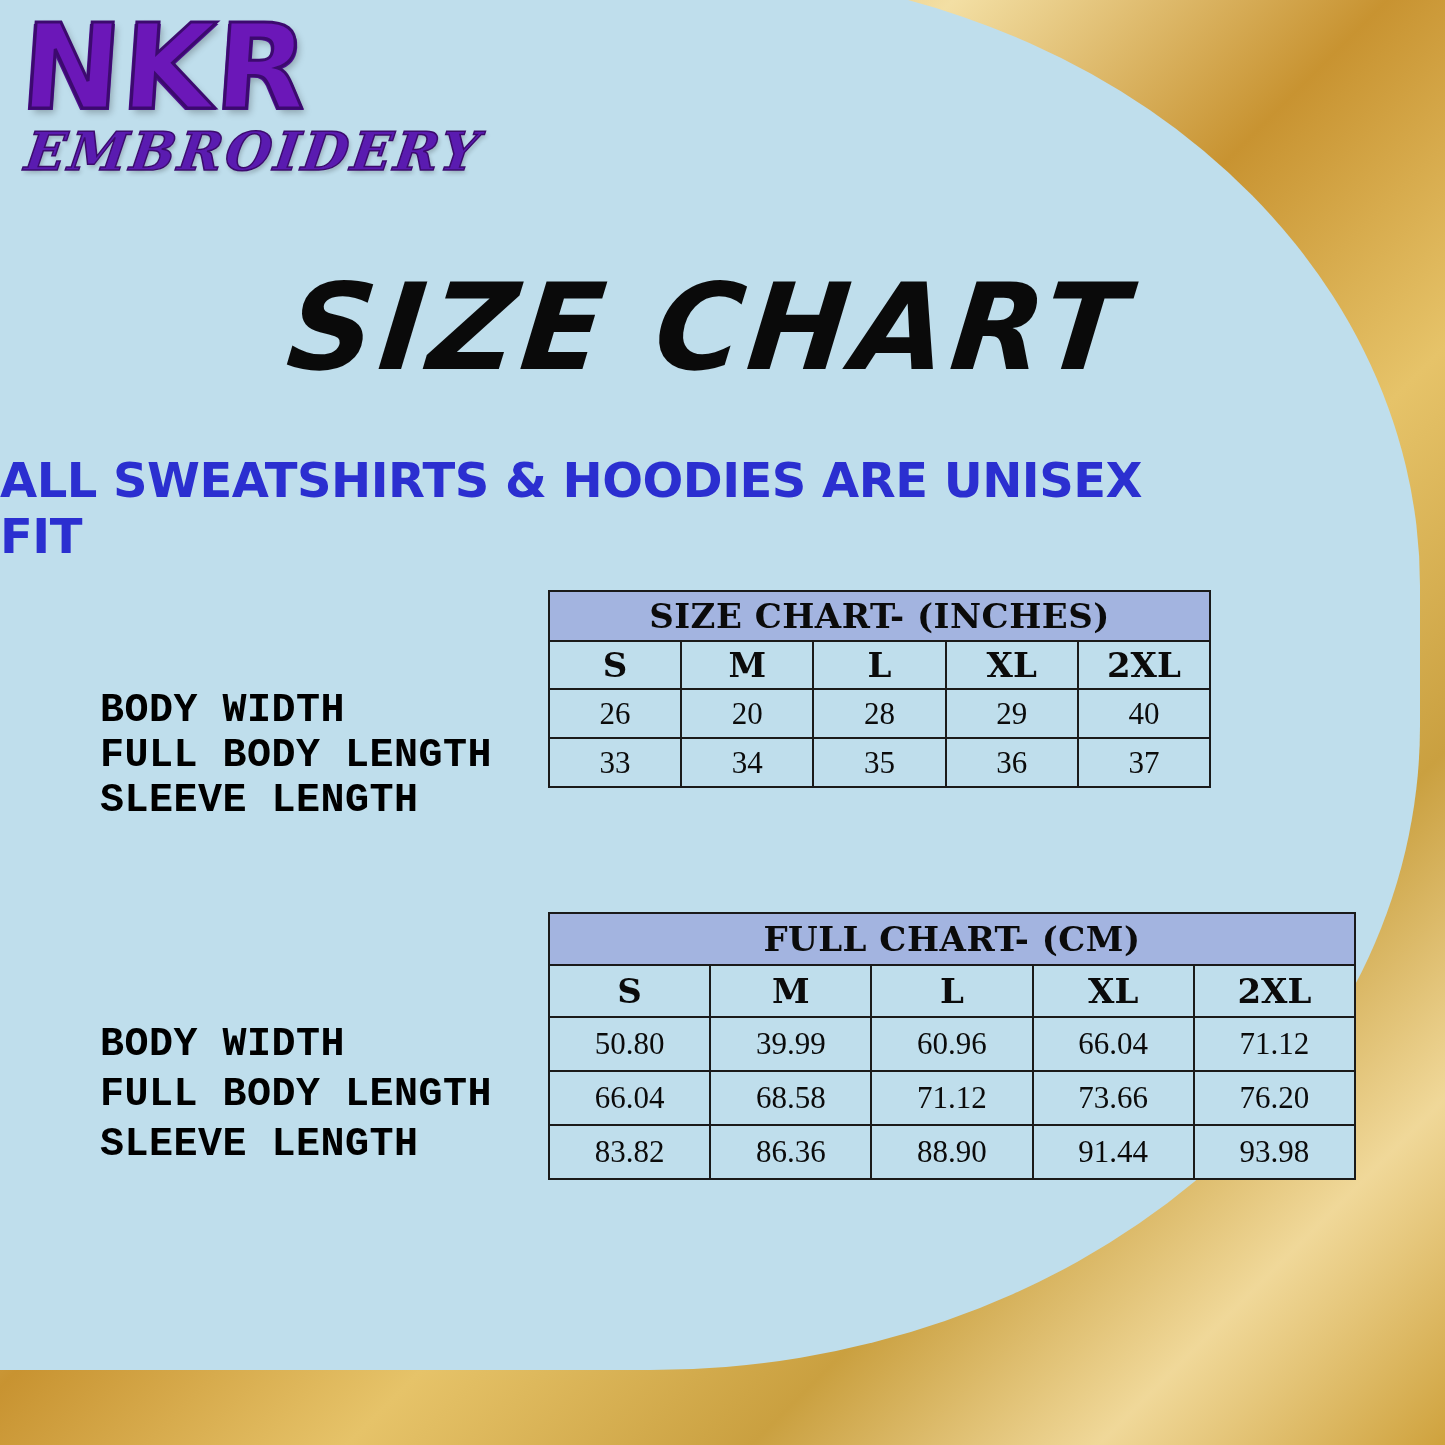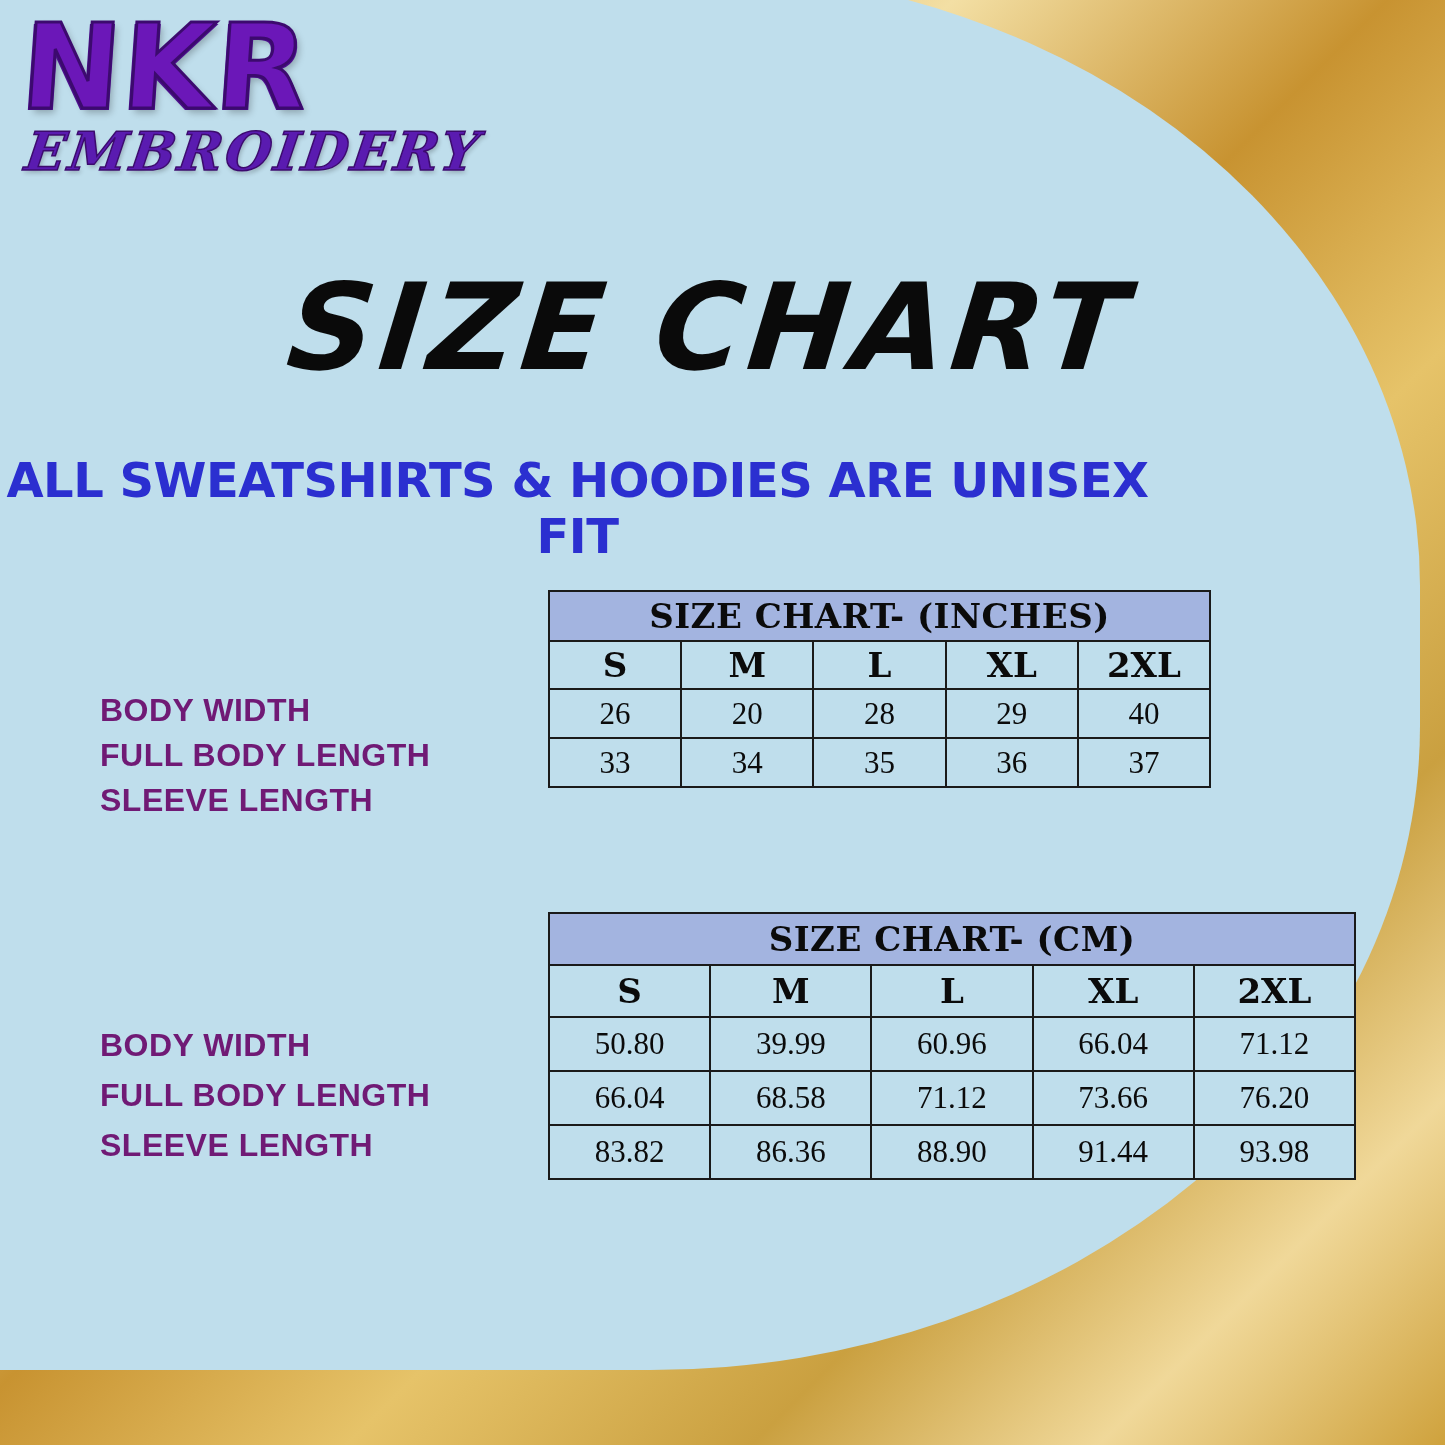--- a/index.html
+++ b/index.html
@@ -91,42 +91,41 @@
     letter-spacing: 5px;
     color: #0a0a0a;
     transform: skewX(-6deg);
   }
 
   .subtitle {
     position: absolute;
     left: 0;
     top: 452px;
     width: 1155px;
-    text-align: center;
     font-family: "DejaVu Sans", sans-serif;
     font-weight: bold;
     font-size: 48px;
     letter-spacing: -0.5px;
     color: #2b2fd0;
   }
 
   
   .block {
     position: absolute;
   }
   .block-inches { left: 100px; top: 590px; }
   .block-cm     { left: 100px; top: 912px; }
 
   .row-labels {
     position: absolute;
     left: 0;
-    font-family: Liberation Sans, sans-serif;
-    font-weight: bold;
-    font-size: 32px;
-    color: #701a75;
+    font-family: Liberation Mono, monospace;
+    font-weight: bold;
+    font-size: 40px;
+    color: #000000;
     letter-spacing: 0.5px;
   }
   .block-inches .row-labels { top: 98px; }
   .block-cm .row-labels { top: 108px; }
   .row-labels div {
     height: 45px;
     line-height: 45px;
     white-space: nowrap;
   }
   .block-cm .row-labels div { height: 50px; line-height: 50px; }
@@ -222,21 +221,21 @@
 
   <div class="block block-cm">
     <div class="row-labels">
       <div>BODY WIDTH</div>
       <div>FULL BODY LENGTH</div>
       <div>SLEEVE LENGTH</div>
     </div>
     <table class="size">
       <tbody>
           <tr>
-        <th class="caption" colspan="5">SIZE CHART- (CM)</th>
+        <th class="caption" colspan="5">FULL CHART- (CM)</th>
       </tr>
       <tr>
         <th class="hdr">S</th>
         <th class="hdr">M</th>
         <th class="hdr">L</th>
         <th class="hdr">XL</th>
         <th class="hdr">2XL</th>
       </tr>
       <tr>
         <td class="val">50.80</td>

